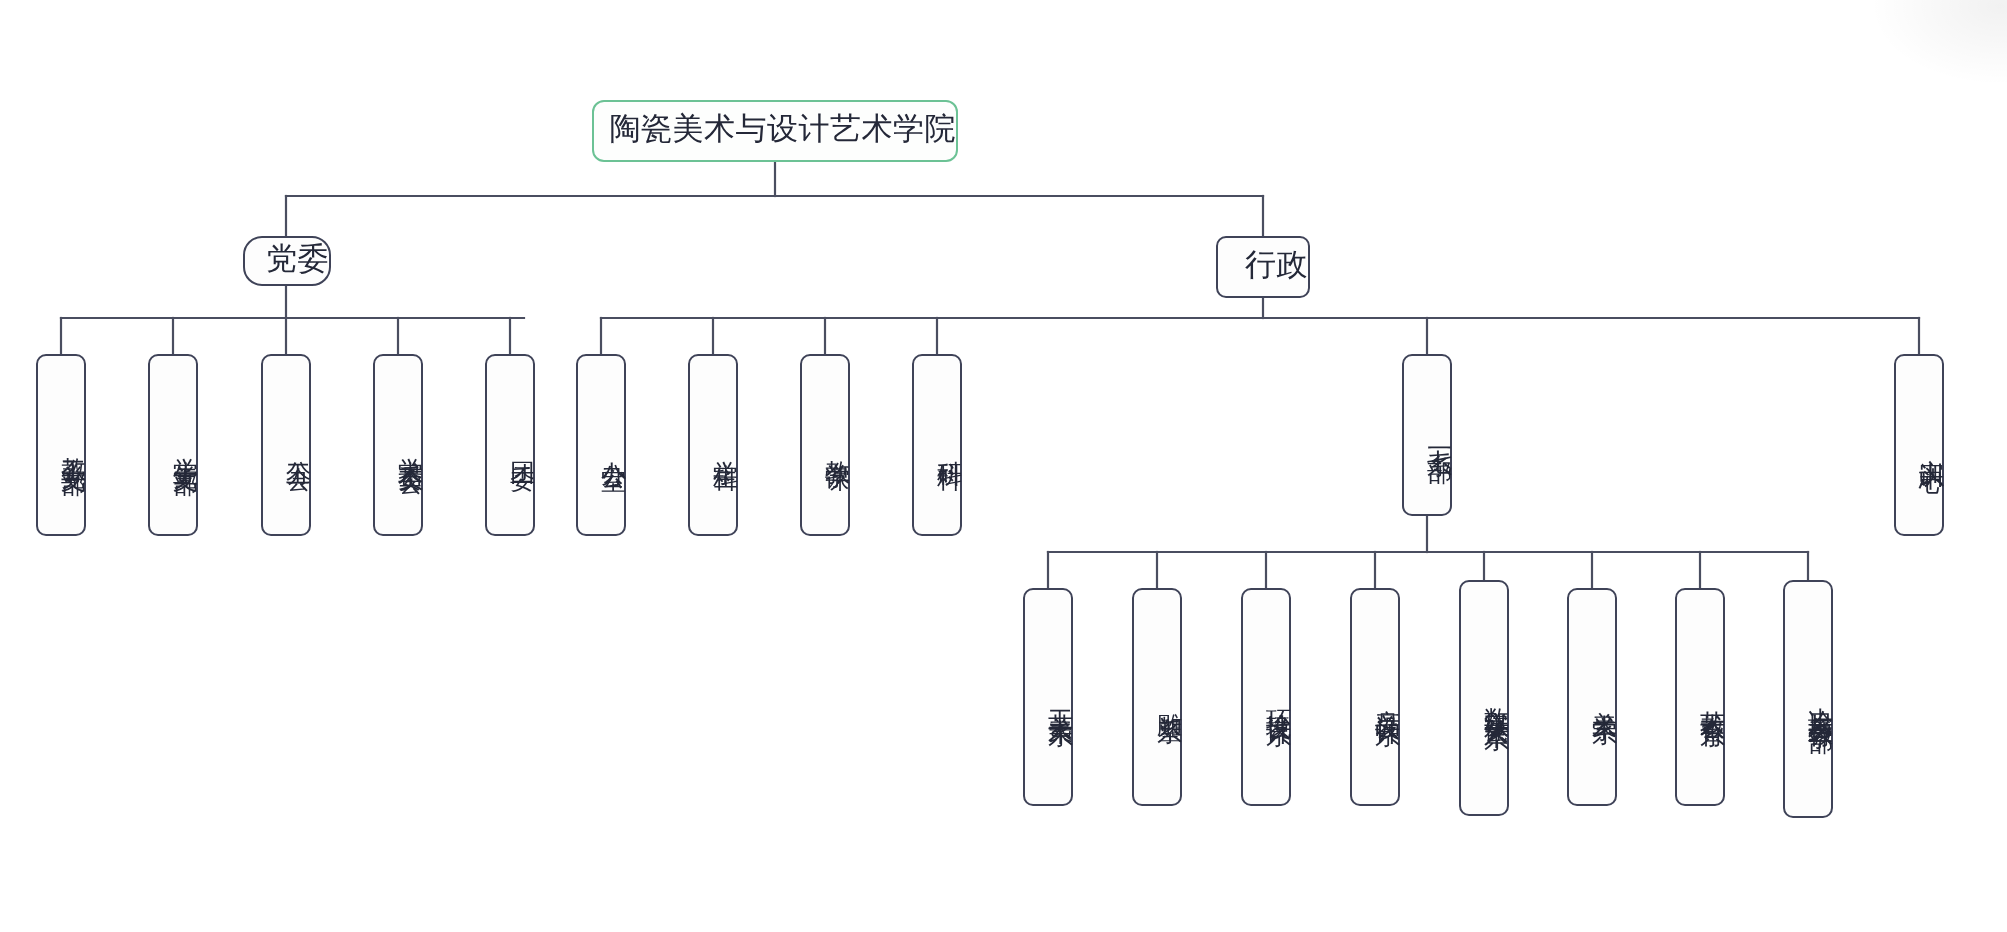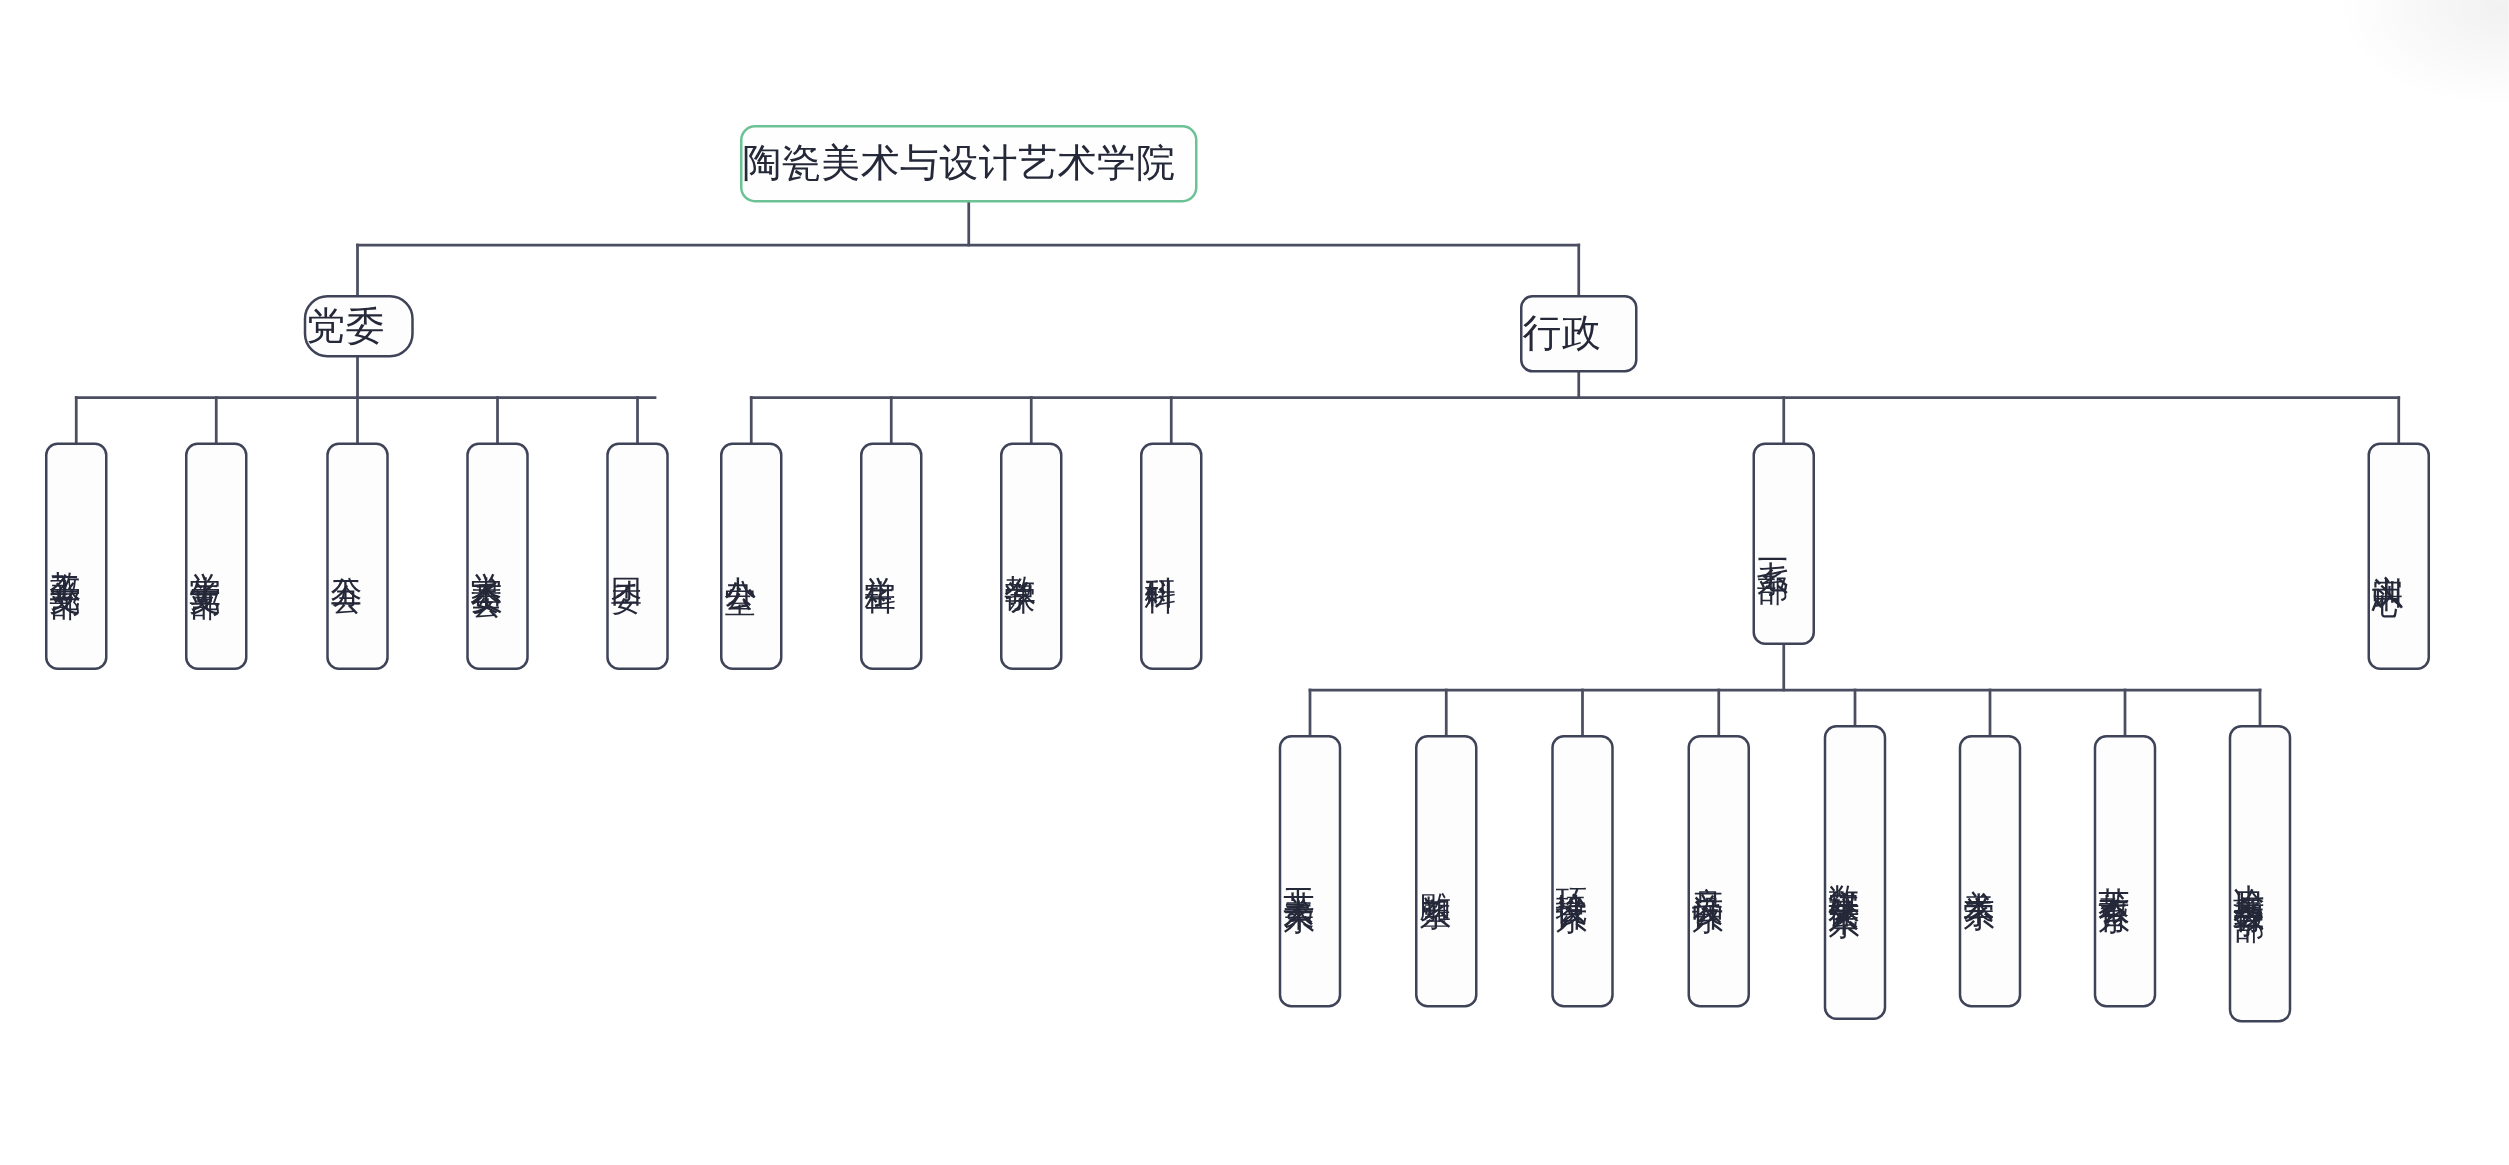--- a/index.html
+++ b/index.html
@@ -34,23 +34,24 @@
     pointer-events: none;
   }
   .node {
     position: absolute;
     box-sizing: border-box;
     background: #fdfdfd;
     border: 2px solid #3f4358;
     border-radius: 10px;
     display: flex;
     align-items: center;
-    justify-content: flex-start;
+    justify-content: flex-end;
     color: #2b2f45;
     z-index: 2;
+    font-family: Liberation Mono, monospace;
   }
   .node.root {
     border-color: #6cc295;
     border-width: 2px;
     border-radius: 12px;
     background: #fdfefd;
   }
   .node .lbl {
     display: block;
     line-height: 1.06;

